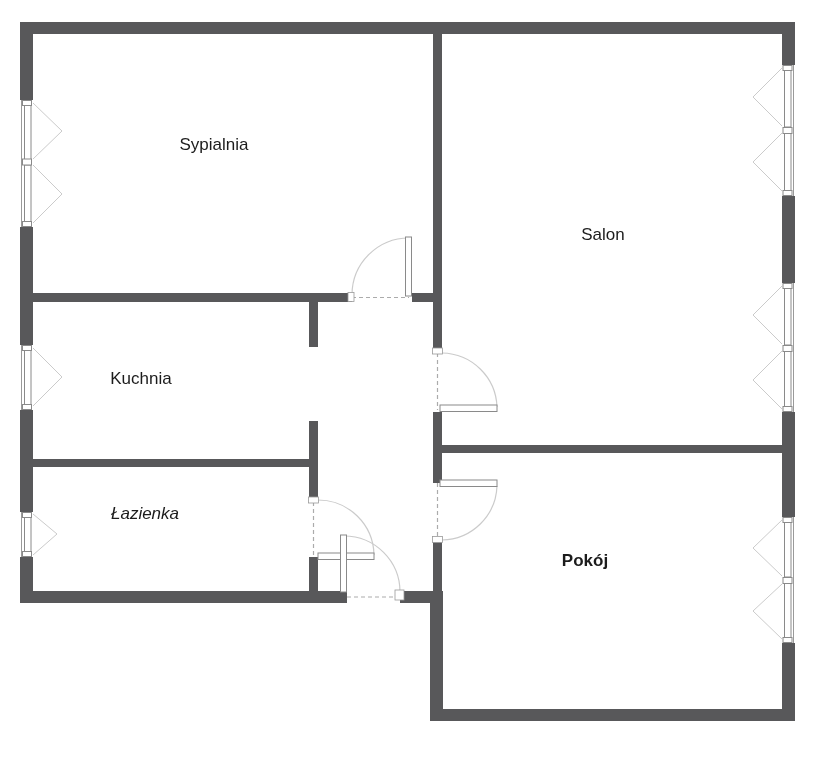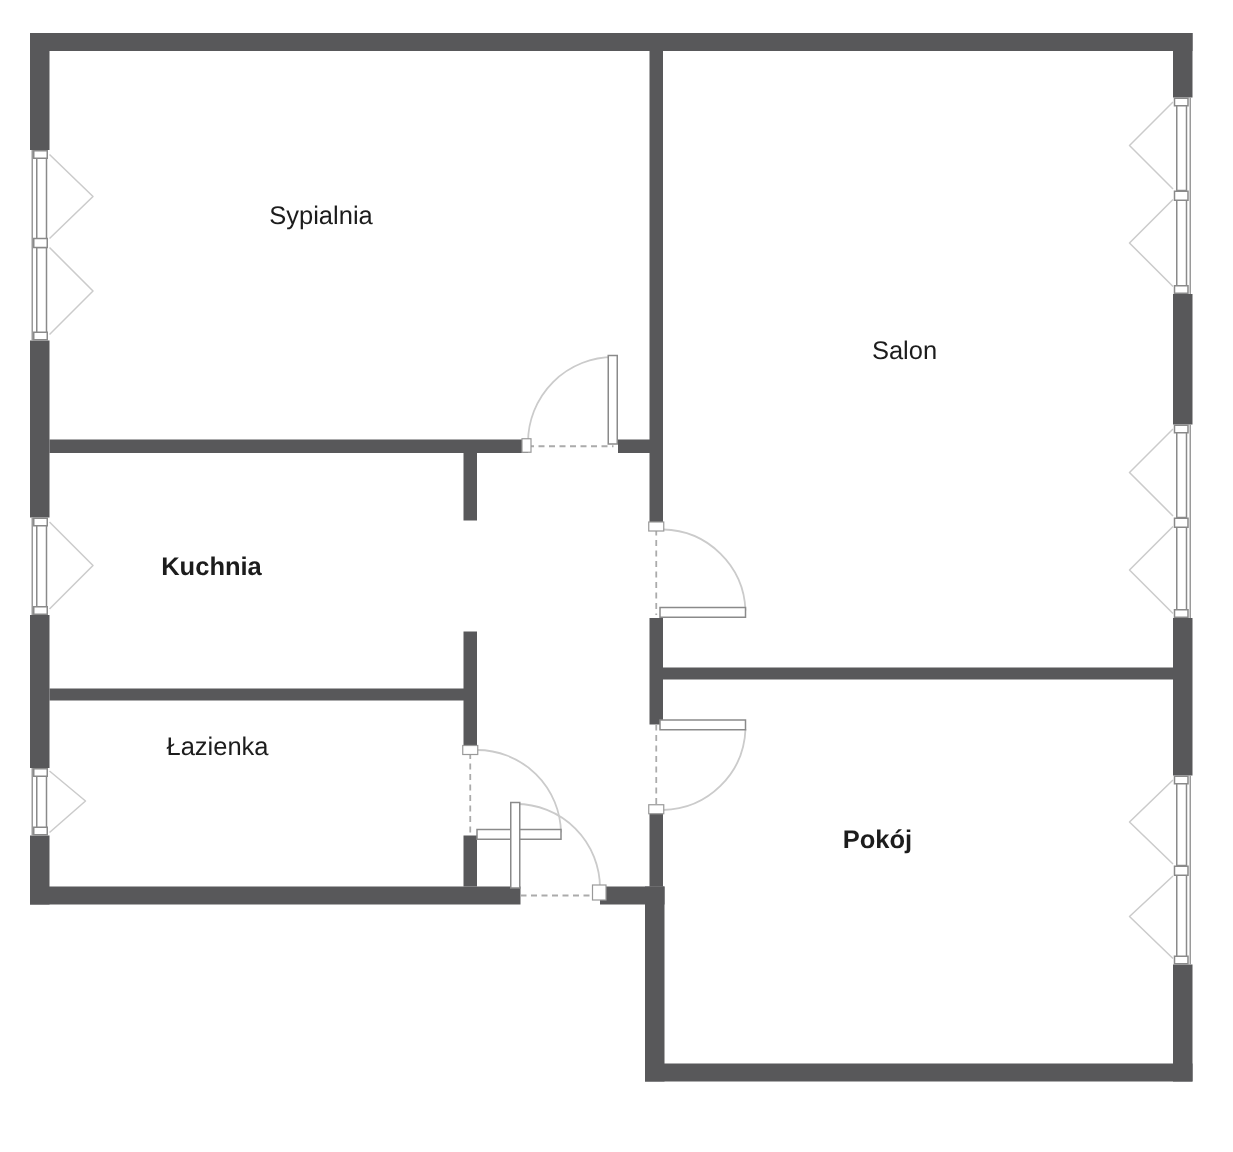--- a/index.html
+++ b/index.html
@@ -169,16 +169,16 @@
       <rect class="room-area" x="33" y="34" width="400" height="259"></rect>
       <rect class="room-area" x="442" y="34" width="340" height="411"></rect>
       <rect class="room-area" x="33" y="302" width="276" height="157"></rect>
       <rect class="room-area" x="33" y="467" width="276" height="124"></rect>
       <rect class="room-area" x="442" y="453" width="340" height="256"></rect>
     </g>
   </svg>
 
   <div class="room-label" style="left:214px;top:144px;">Sypialnia</div>
   <div class="room-label" style="left:567px;top:234px;margin-left:36px;">Salon</div>
-  <div class="room-label" style="left:141px;top:378px;font-weight:bold;">Kuchnia</div>
-  <div class="room-label" style="left:145px;top:498px;">Łazienka</div>
+  <div class="room-label" style="left:141px;top:378px;">Kuchnia</div>
+  <div class="room-label" style="left:145px;top:513px;font-style:italic;">Łazienka</div>
   <div class="room-label" style="left:585px;top:560px;font-weight:bold;">Pokój</div>
 </div>
 
 </body></html>

